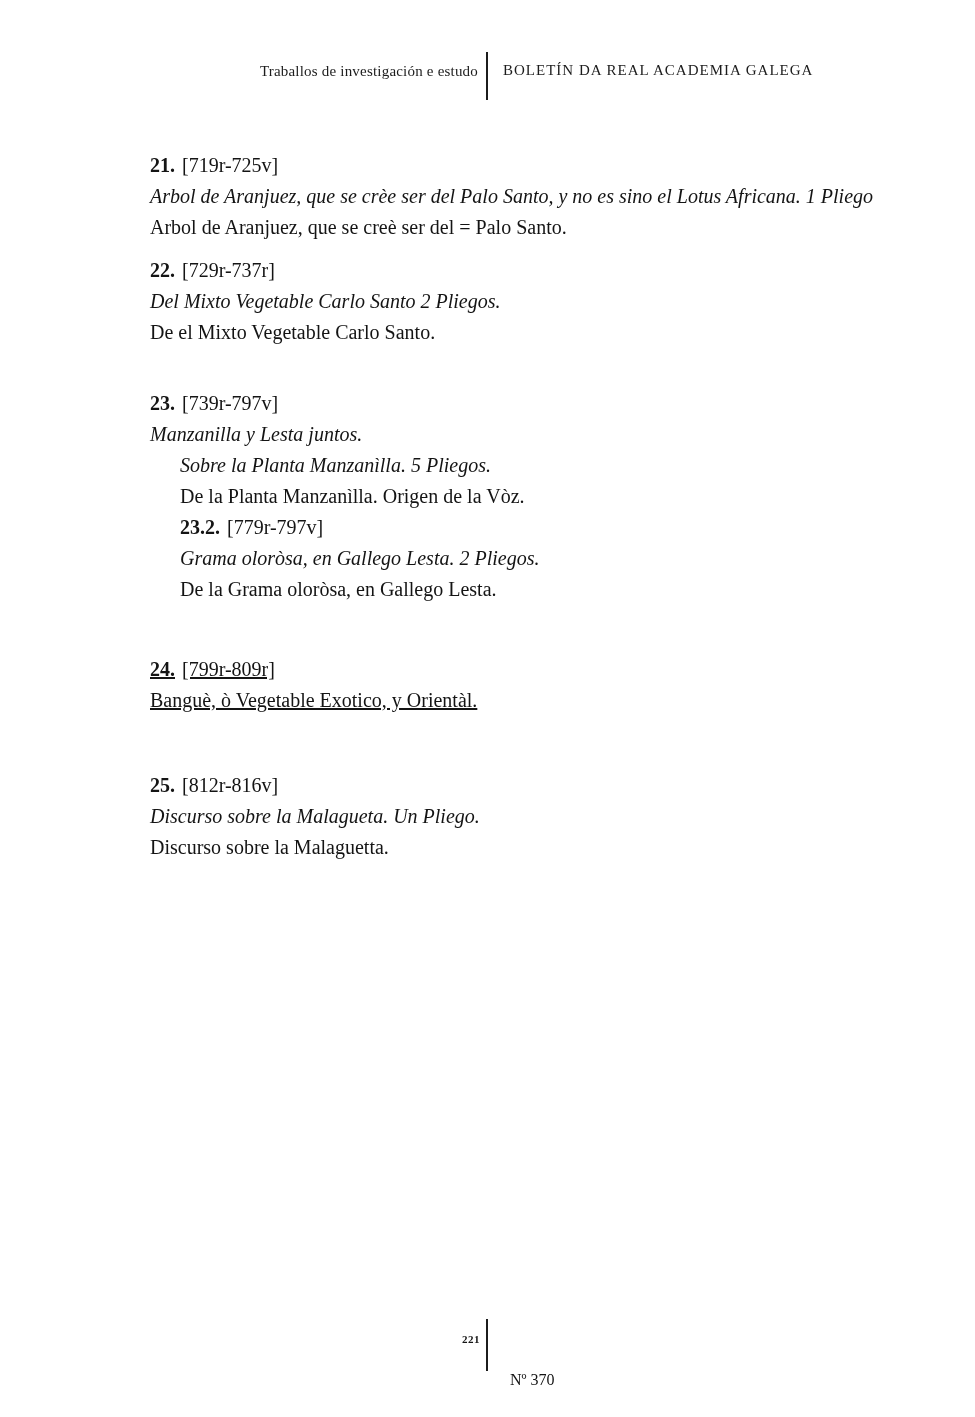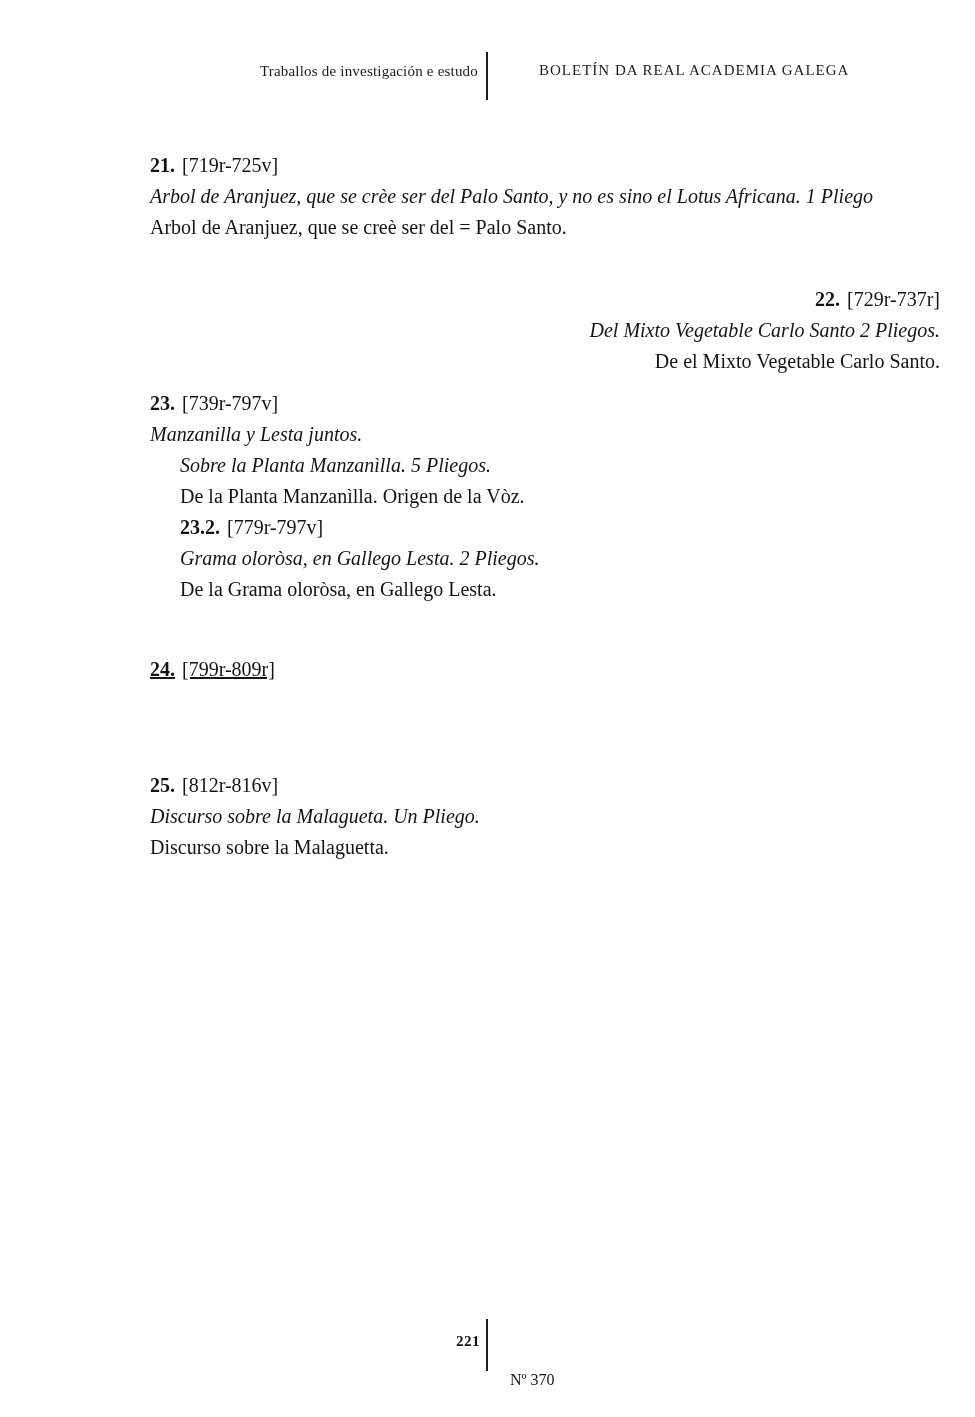--- a/index.html
+++ b/index.html
@@ -37,57 +37,56 @@
     background: #1c1c1c;
   }
   .header-right {
     position: absolute;
     left: 503px;
     top: 62px;
     font-size: 15px;
     letter-spacing: 1px;
     white-space: nowrap;
     color: #1c1c1c;
-    margin-left: 36px;
   }
 
   
   .body-area {
     position: absolute;
     left: 150px;
     top: 0;
     width: 790px;
   }
   .entry {
     position: absolute;
     left: 0;
     width: 790px;
     font-size: 20px;
     line-height: 31px;
   }
   .entry-21 { top: 150px; }
-  .entry-22 { top: 284px; text-align: right; }
+  .entry-22 { top: 255px; }
   .entry-23 { top: 388px; }
   .entry-24 { top: 654px; text-decoration: underline; }
   .entry-25 { top: 770px; }
 
   .line { white-space: nowrap; }
   .num {
     font-weight: bold;
     margin-right: 7px;
   }
   .title-line { font-style: italic; }
   .sub { margin-left: 30px; }
 
   
   .footer-page {
     position: absolute;
     right: 503px;
     top: 1333px;
-    font-size: 15px;
+    font-size: 11px;
     font-weight: bold;
     letter-spacing: 0.5px;
     white-space: nowrap;
   }
   .footer-divider {
     position: absolute;
     left: 486px;
     top: 1319px;
     width: 2px;
     height: 52px;
@@ -144,20 +143,21 @@
         </div>
         <div class="line title-line">Grama oloròsa, en Gallego Lesta. 2 Pliegos.</div>
         <div class="line">De la Grama oloròsa, en Gallego Lesta.</div>
       </div>
     </section>
 
     <section class="entry entry-24">
       <div class="line">
         <span class="num">24.</span><span class="range">[799r-809r]</span>
       </div>
+      <div class="line">Banguè, ò Vegetable Exotico, y Orientàl.</div>
     </section>
 
     <section class="entry entry-25">
       <div class="line">
         <span class="num">25.</span><span class="range">[812r-816v]</span>
       </div>
       <div class="line title-line">Discurso sobre la Malagueta. Un Pliego.</div>
       <div class="line">Discurso sobre la Malaguetta.</div>
     </section>
 

